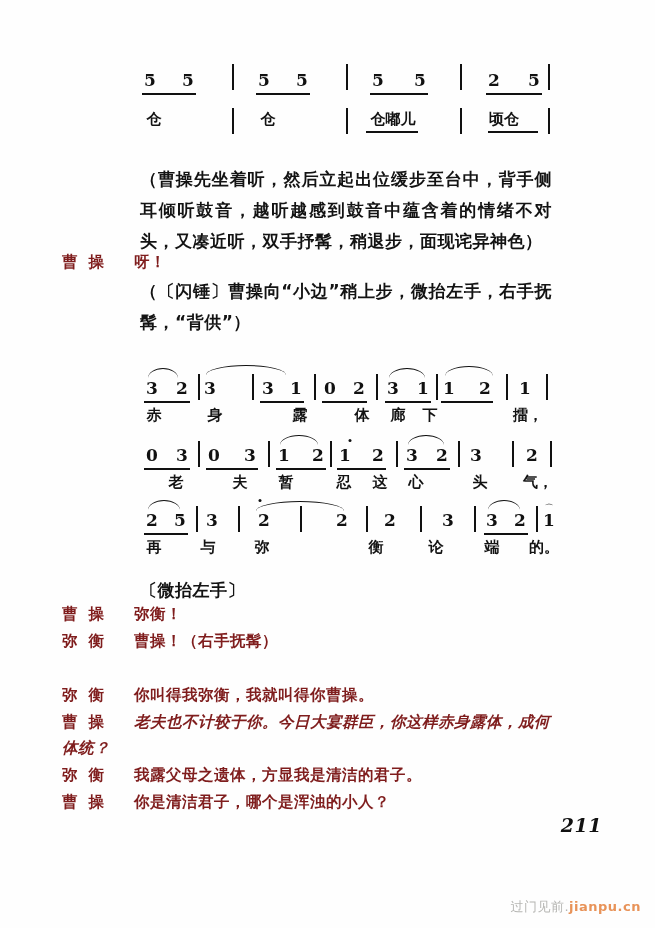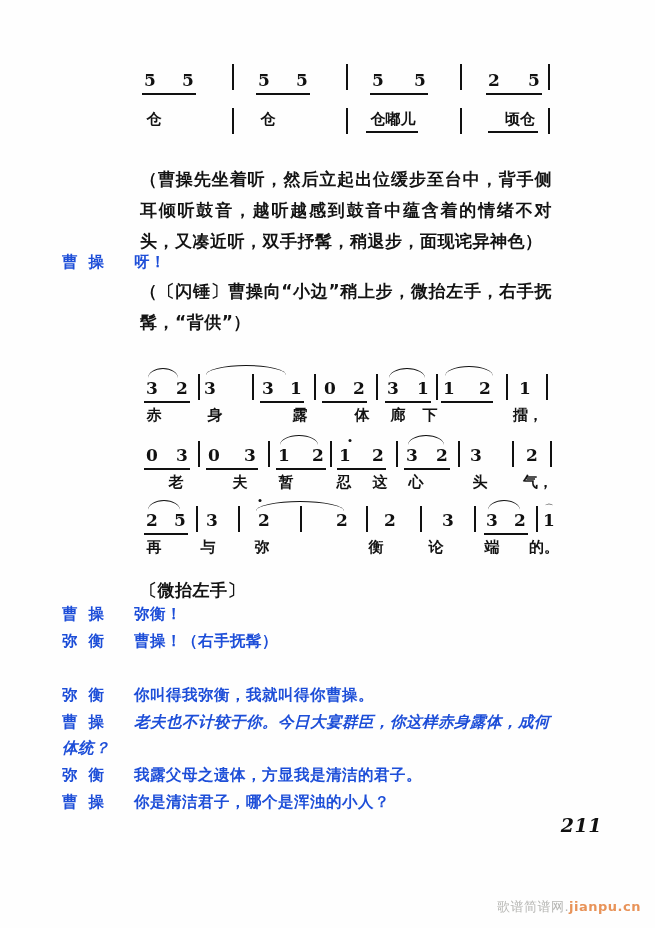--- a/index.html
+++ b/index.html
@@ -19,21 +19,21 @@
   .page {
     position: absolute;
     inset: 0;
     background: #fefefe;
   }
 
   
   .cn {
     font-family: "DejaVu Sans", "Liberation Sans", sans-serif;
     font-weight: 700;
-    color: #1d4ed8;
+    color: #7f1d1d;
     letter-spacing: 0.5px;
   }
 
   
   .staff {
     position: absolute;
     left: 140px;
     width: 412px;
   }
   .staff-row {
@@ -196,21 +196,21 @@
     <div class="barline" style="left:320px; top:0px;  height:26px;"></div>
     <div class="barline" style="left:320px; top:44px; height:26px;"></div>
     <div class="barline" style="left:408px; top:0px;  height:26px;"></div>
     <div class="barline" style="left:408px; top:44px; height:26px;"></div>
 
     <div class="staff-row lyric-row" style="margin-top:14px;">
       <span class="lyric" style="left:14px; top:0px;">仓</span>
       <span class="lyric" style="left:128px; top:0px;">仓</span>
       <span class="lyric" style="left:253px; top:0px;">仓嘟儿</span>
       <div class="lyric-underline" style="left:226px; top:19px; width:52px;"></div>
-      <span class="lyric" style="left:380px; top:0px;">顷仓</span>
+      <span class="lyric" style="left:364px; top:0px;">顷仓</span>
       <div class="lyric-underline" style="left:348px; top:19px; width:50px;"></div>
     </div>
   </div>
 
   <div class="stage-block cn" style="top:164px;">（曹操先坐着听，然后立起出位缓步至台中，背手侧耳倾听鼓音，越听越感到鼓音中蕴含着的情绪不对头，又凑近听，双手抒髯，稍退步，面现诧异神色）</div>
 
   <div class="speech-line" style="top:250px;">
     <span class="speaker cn">曹操</span><span class="speech-text cn">呀！</span>
   </div>
 
@@ -384,15 +384,15 @@
   <div class="speech-line" style="top:763px;">
     <span class="speaker cn">弥衡</span><span class="speech-text cn">我露父母之遗体，方显我是清洁的君子。</span>
   </div>
 
   <div class="speech-line" style="top:790px;">
     <span class="speaker cn">曹操</span><span class="speech-text cn">你是清洁君子，哪个是浑浊的小人？</span>
   </div>
 
   <div class="page-number">211</div>
 
-  <div class="watermark"><span class="wm-cn">歌谱简谱网.</span><span class="wm-en">jianpu.cn</span></div>
+  <div class="watermark"><span class="wm-cn">过门见前.</span><span class="wm-en">jianpu.cn</span></div>
 
 </div>
 
 </body></html>

